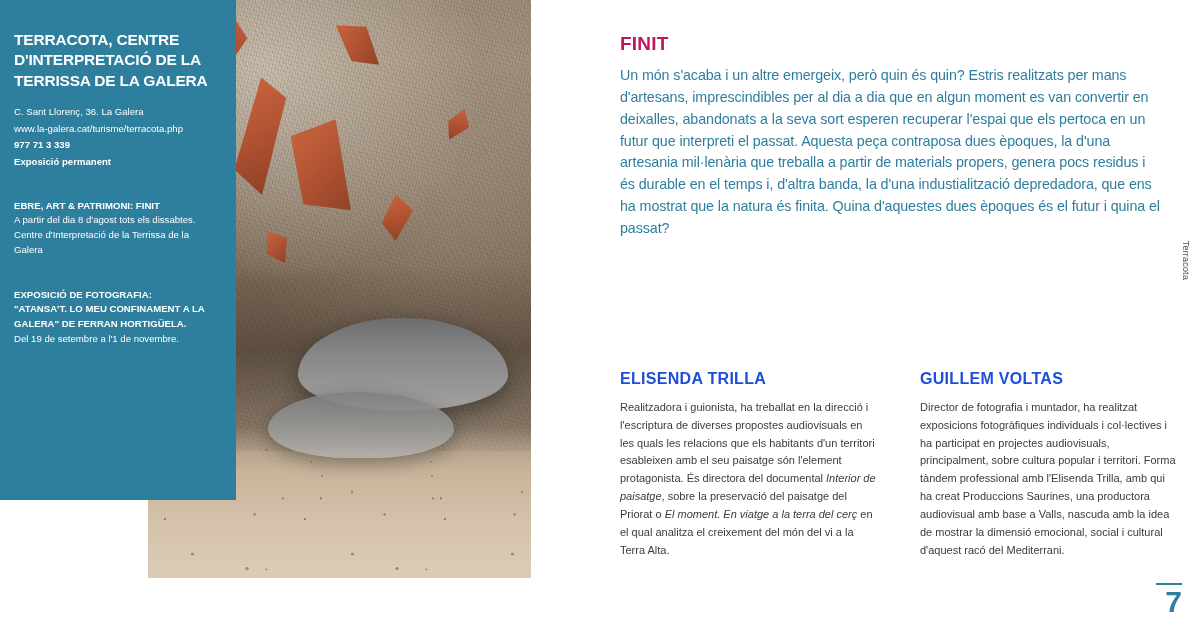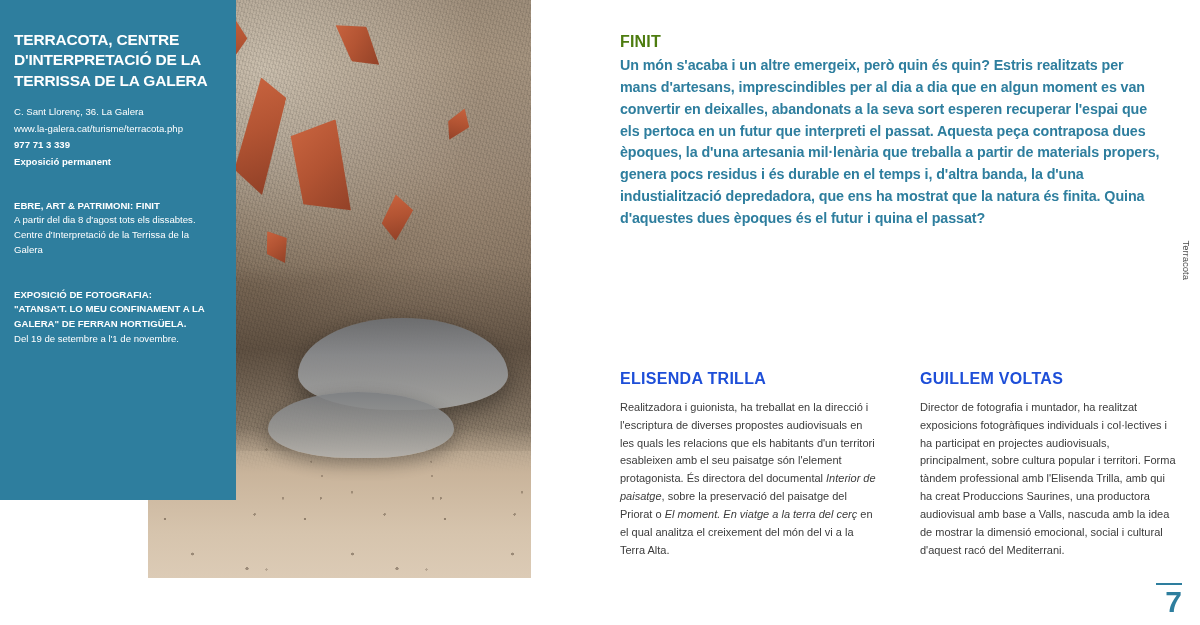--- a/index.html
+++ b/index.html
@@ -154,30 +154,30 @@
     line-height: 1.55;
   }
 
   
   .finit-block {
     position: absolute;
     left: 620px; top: 33px;
     width: 540px;
   }
   .finit-title {
-    color: #4d7c0f;
-    font-size: 16px;
+    color: #be185d;
+    font-size: 19px;
     font-weight: bold;
     letter-spacing: 0.2px;
-    margin: 0 0 4px 0;
+    margin: 0 0 10px 0;
   }
   .finit-body {
     color: #2e7e9e;
     font-size: 14.3px;
-    font-weight: bold;
+    font-weight: normal;
     line-height: 1.53;
     margin: 0;
     letter-spacing: -0.1px;
   }
 
   .bios {
     position: absolute;
     left: 620px; top: 370px;
     width: 560px;
     display: flex;

